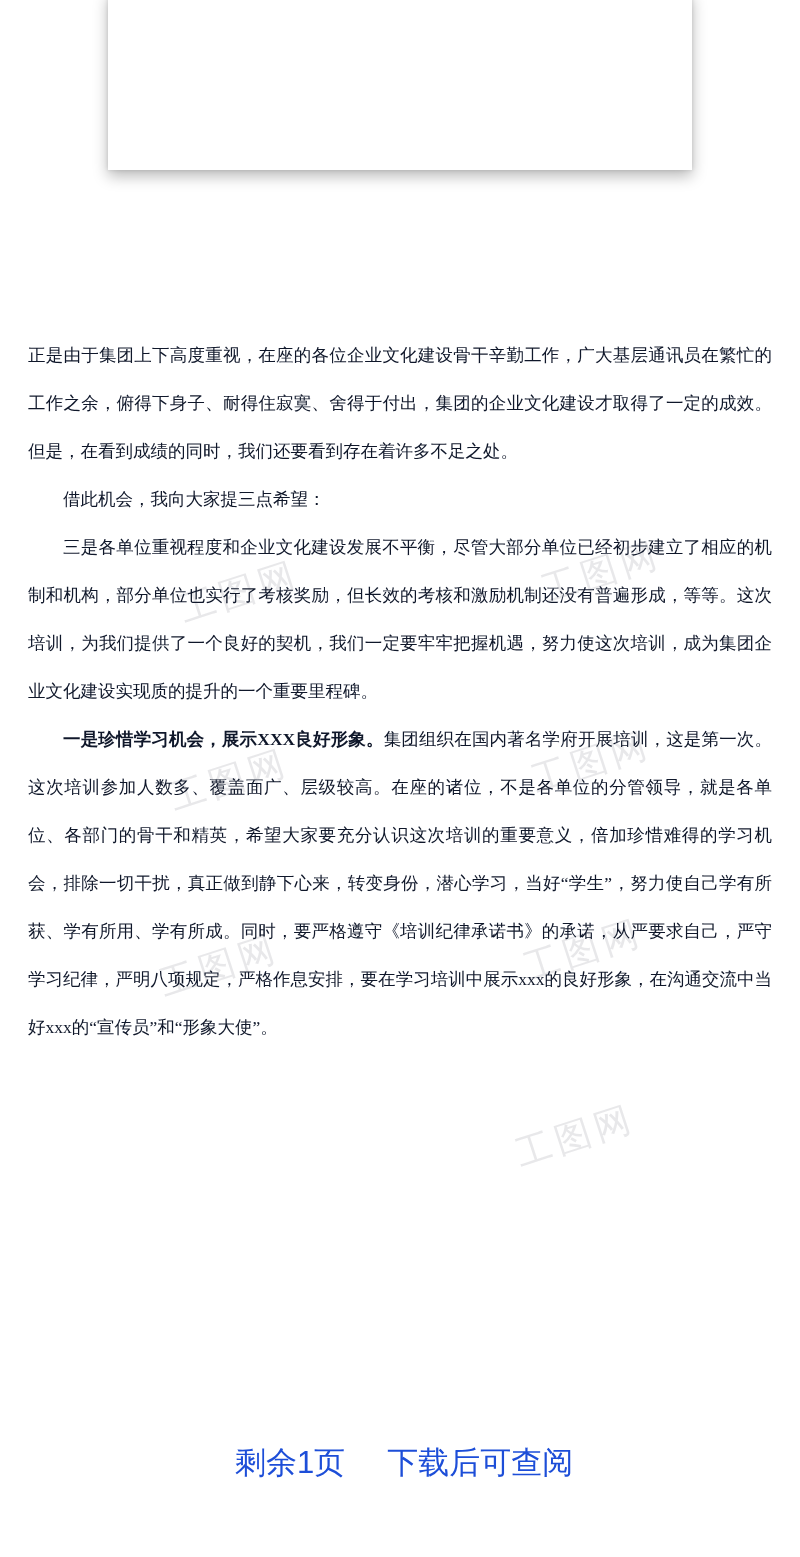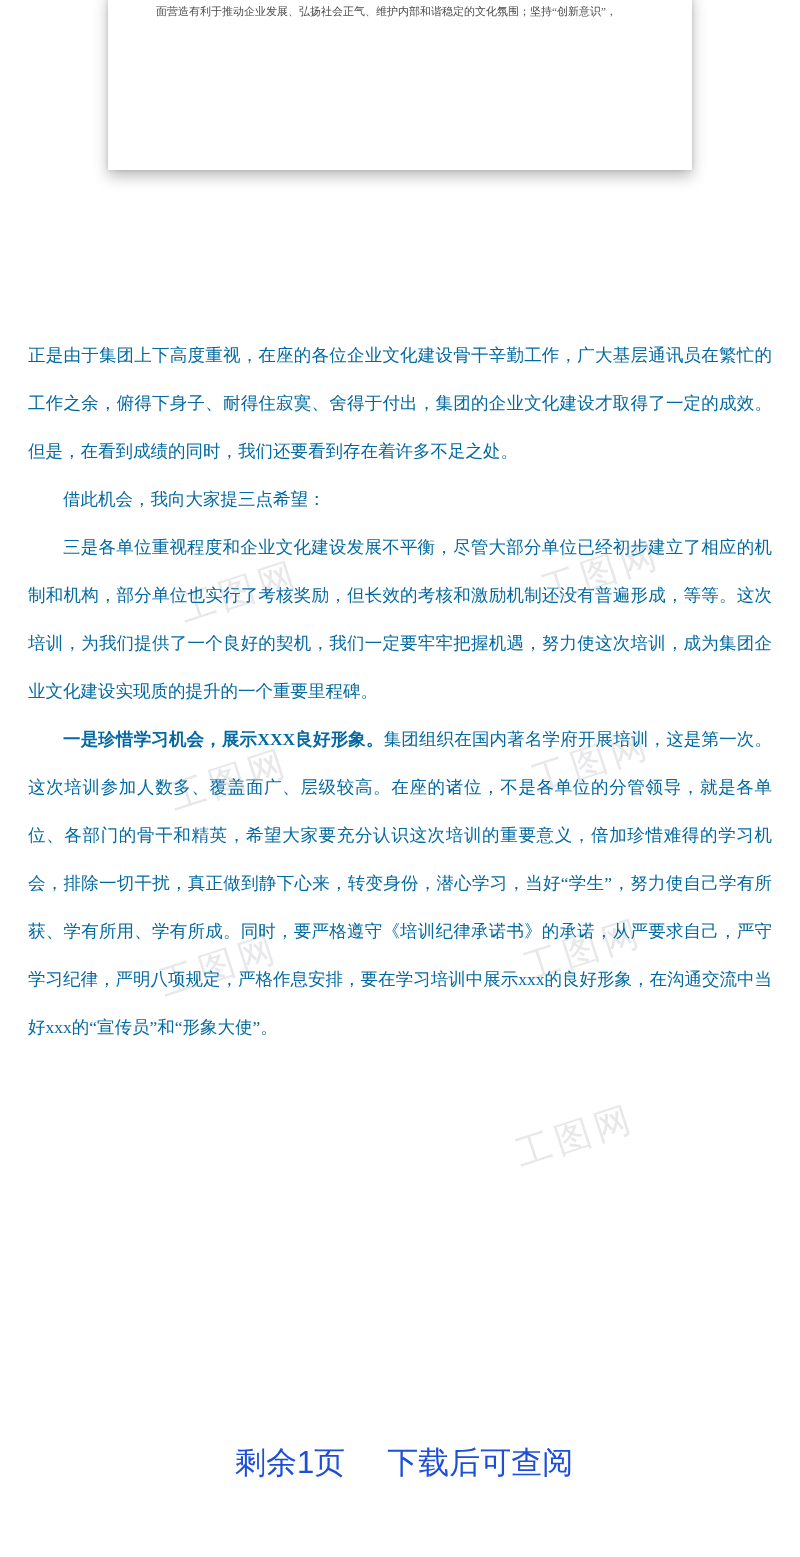--- a/index.html
+++ b/index.html
@@ -38,21 +38,21 @@
     position: absolute;
     left: 28px;
     top: 331px;
     width: 744px;
     z-index: 2;
   }
   .doc-body p {
     margin: 0;
     font-size: 17.5px;
     line-height: 48px;
-    color: #0369a1;
+    color: #0f172a;
     text-align: justify;
   }
   .doc-body p.indent { text-indent: 2em; }
   .doc-body b { font-weight: bold; }
 
   
   .watermark {
     position: absolute;
     z-index: 1;
     color: rgba(150, 150, 160, 0.22);
@@ -75,21 +75,20 @@
     font-size: 31px;
     color: #1d4ed8;
     z-index: 2;
   }
   .footer .gap { display: inline-block; width: 42px; }
 </style>
 </head>
 <body>
 
 <div class="preview-card">
-  <p>面营造有利于推动企业发展、弘扬社会正气、维护内部和谐稳定的文化氛围；坚持“创新意识”，</p>
 </div>
 
 <span class="watermark" style="left:540px; top:548px;">工图网</span>
 <span class="watermark" style="left:178px; top:568px;">工图网</span>
 <span class="watermark" style="left:530px; top:738px;">工图网</span>
 <span class="watermark" style="left:168px; top:756px;">工图网</span>
 <span class="watermark" style="left:522px; top:926px;">工图网</span>
 <span class="watermark" style="left:158px; top:942px;">工图网</span>
 <span class="watermark" style="left:514px; top:1112px;">工图网</span>
 

